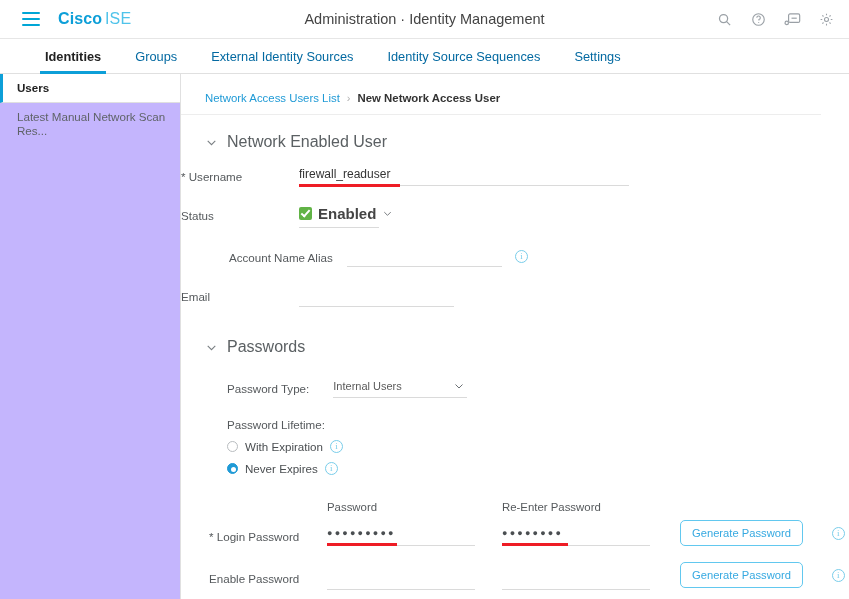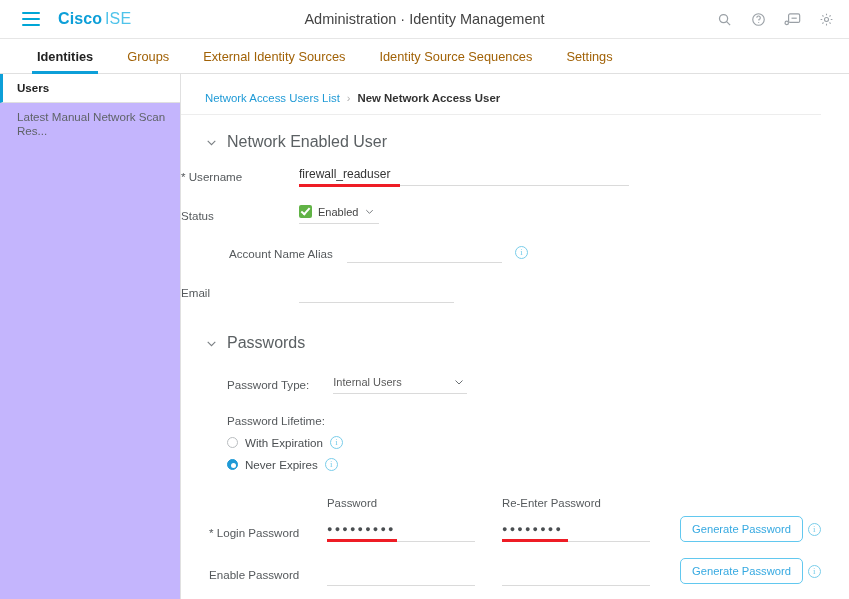--- a/index.html
+++ b/index.html
@@ -43,25 +43,25 @@
   }
   .topicons .ic { width: 17px; height: 17px; color: #9aa0a6; cursor: pointer; display:flex; align-items:center; justify-content:center;}
   .topicons .ic svg { display:block; }
 
   
   .tabbar {
     height: 36px;
     border-top: 1px solid #e6e6e6;
     border-bottom: 1px solid #e0e0e0;
     display: flex; align-items: stretch;
-    padding-left: 20px;
+    padding-left: 28px;
     background: #fff;
   }
   .tab {
-    font-size: 12.8px; color: #a16207;
+    font-size: 12.8px; color: #0369a1;
     display:flex; align-items:center;
     padding: 0 17px;
     position: relative; cursor: pointer;
     white-space: nowrap;
   }
   .tab.active { color: #222; font-weight: bold; }
   .tab.active::after {
     content:''; position:absolute; left: 12px; right: 12px; bottom: -1px;
     height: 3px; background: #0d9fd8;
   }
@@ -158,21 +158,21 @@
   }
   .chk {
     width: 13px; height: 13px; border-radius: 2px;
     background: #61b346; position: relative; flex:0 0 13px;
   }
   .chk::after {
     content:''; position:absolute; left:4px; top:1px;
     width:3px; height:7px; border:solid #fff; border-width:0 2px 2px 0;
     transform: rotate(42deg);
   }
-  .status-txt { font-size: 11px; color: #444; }
+  .status-txt { font-size: 15px; color: #444; font-weight: bold; }
 
   .info-i {
     width: 13px; height: 13px; border-radius: 50%;
     border: 1px solid #79cdea; color: #79cdea;
     font-size: 9px; line-height: 11px; text-align:center;
     font-family: "Liberation Serif", serif;
     display:inline-block; cursor: pointer; flex: 0 0 13px;
   }
 
   
@@ -222,21 +222,21 @@
     padding: 0 0 5px 0;
     font-size: 9px; color: #4a4e51; letter-spacing: 2.2px;
     line-height: 14px;
   }
   .gen-btn {
     border: 1px solid #62c8ef; color: #36a9e1;
     background: #fff; border-radius: 5px;
     font-size: 11.2px; font-family: "Liberation Sans", sans-serif;
     padding: 6px 11px; cursor: pointer; white-space: nowrap;
   }
-  .gen-wrap { display:flex; align-items:center; gap: 5px; }
+  .gen-wrap { display:flex; align-items:center; gap: 29px; }
 </style>
 </head>
 <body>
 
 <div class="topbar">
   <div class="hamburger">
     <span></span>
       <span></span>
       <span></span>
   </div>

